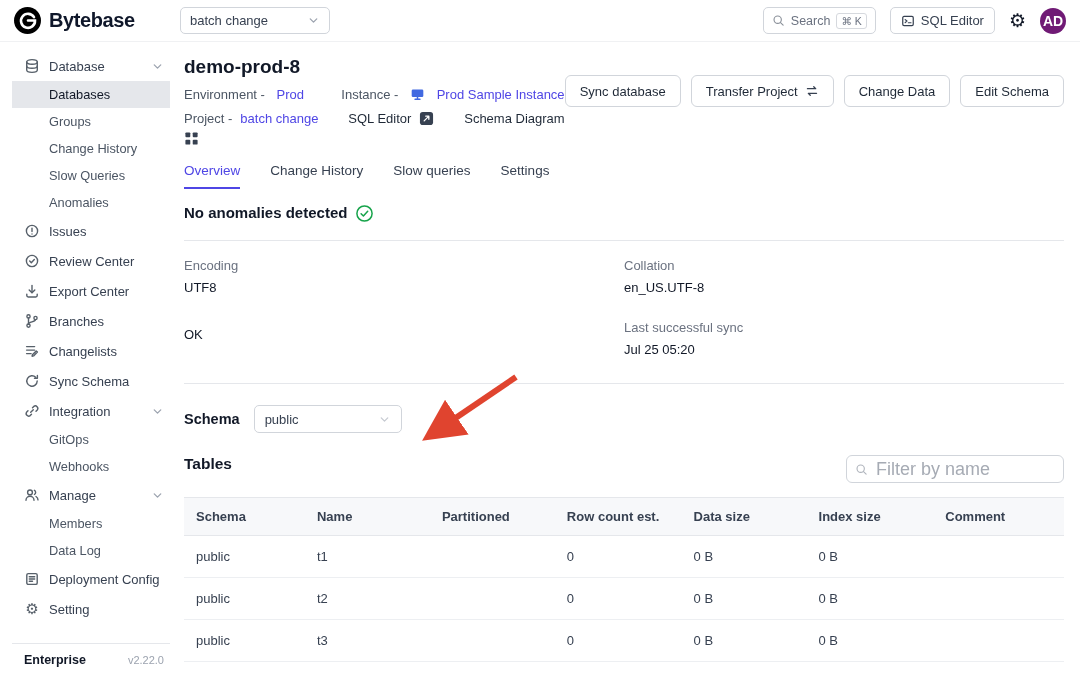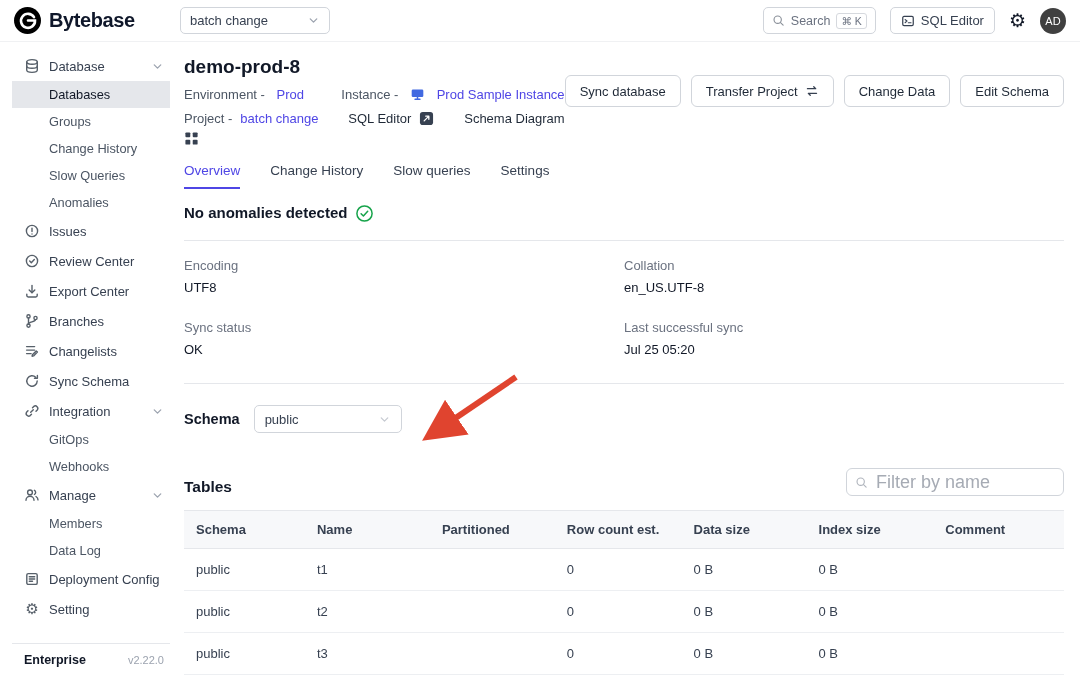--- a/index.html
+++ b/index.html
@@ -19,21 +19,21 @@
   .logo-mark { width:27px; height:27px; flex:none; }
   .logo-text { font-size:20px; font-weight:700; color:#0f172a; letter-spacing:-0.4px; }
   .env-select { width:150px; height:27px; border:1px solid #d1d5db; border-radius:5px; display:flex; align-items:center; justify-content:space-between; padding:0 9px; color:#374151; cursor:pointer; background:#fff; }
   .chev { width:13px; height:13px; color:#9ca3af; }
   .chev svg { width:100%; height:100%; fill:none; stroke:currentColor; stroke-width:1.6; stroke-linecap:round; stroke-linejoin:round; }
   .tb-spacer { flex:1; }
   .search-box { display:flex; align-items:center; gap:6px; height:27px; border:1px solid #d1d5db; border-radius:5px; padding:0 8px; color:#6b7280; cursor:pointer; font-size:12.5px; }
   .kbd { border:1px solid #d6d9de; border-radius:3px; padding:1px 4px; font-size:10.5px; color:#6b7280; }
   .sqlbtn { display:flex; align-items:center; gap:6px; height:27px; border:1px solid #d1d5db; border-radius:5px; padding:0 10px; color:#374151; background:#fff; cursor:pointer; font-size:13px; }
   .gear-btn { font-size:19px; color:#111827; line-height:1; cursor:pointer; }
-  .avatar { width:26px; height:26px; border-radius:50%; background:#404040; color:#fff; font-size:11px; font-weight:400; display:flex; align-items:center; justify-content:center; cursor:pointer; }
+  .avatar { width:26px; height:26px; border-radius:50%; background:#701a75; color:#fff; font-size:14px; font-weight:700; display:flex; align-items:center; justify-content:center; cursor:pointer; }
 
   
   .sidebar { position:absolute; top:42px; left:12px; bottom:0; width:170px; border-right:6px solid #c2410c; background:#fff; display:flex; flex-direction:column; padding-top:9px; }
   .side-item { display:flex; align-items:center; gap:9px; height:30px; padding:0 12px; font-size:13px; color:#374151; cursor:pointer; }
   .side-item .lbl { white-space:nowrap; }
   .side-item .chev { margin-left:auto; }
   .side-sub { display:flex; align-items:center; height:27px; padding-left:37px; font-size:12.8px; color:#4b5563; cursor:pointer; white-space:nowrap; }
   .side-sub.active { background:#e5e7eb; color:#111827; }
   .side-footer { margin-top:auto; border-top:1px solid #e5e7eb; height:33px; display:flex; align-items:center; justify-content:space-between; padding:0 12px; }
   .plan { font-size:12.5px; font-weight:700; color:#111827; }
@@ -62,21 +62,21 @@
 
   .info-grid { display:grid; grid-template-columns:1fr 1fr; row-gap:25px; margin-top:17px; }
   .info-label { font-size:13px; color:#6b7280; }
   .info-value { font-size:13px; color:#111827; margin-top:7px; }
 
   .schema-row { display:flex; align-items:center; gap:14px; margin-top:21px; }
   .schema-label { font-size:14.5px; font-weight:700; color:#111827; }
   .schema-select { width:148px; height:28px; border:1px solid #d1d5db; border-radius:5px; display:flex; align-items:center; justify-content:space-between; padding:0 10px; font-size:13px; color:#374151; cursor:pointer; }
   .schema-select .chev { color:#c6cad1; }
 
-  .tables-row { display:flex; justify-content:space-between; align-items:flex-end; margin-top:35px; }
+  .tables-row { display:flex; justify-content:space-between; align-items:flex-start; margin-top:22px; }
   .section-title { font-size:15.5px; font-weight:700; color:#111827; }
   .filter-box { width:218px; height:28px; border:1px solid #d1d5db; border-radius:6px; display:flex; align-items:center; gap:6px; padding:0 8px; color:#9ca3af; }
   .filter-box .ic { width:13px; height:13px; color:#b0b5bd; }
   .filter-box input { border:none; outline:none; flex:1; font-size:18px; font-family:"Liberation Sans", sans-serif; color:#14532d; background:transparent; }
   .filter-box input::placeholder { color:#a6abb4; }
 
   table.tbl { width:100%; border-collapse:collapse; margin-top:14px; }
   .tbl thead th { background:#f7f8fa; border-top:1px solid #e5e7eb; border-bottom:1px solid #e5e7eb; text-align:left; font-size:13px; font-weight:700; color:#374151; padding:11px 8px; }
   .tbl thead th:first-child, .tbl tbody td:first-child { padding-left:12px; }
   .tbl tbody td { padding:13px 8px; font-size:13px; color:#374151; border-bottom:1px solid #edeff2; }
@@ -365,21 +365,20 @@
   <div class="info-grid">
     <div>
       <div class="info-label">Encoding</div>
       <div class="info-value">UTF8</div>
     </div>
     <div>
       <div class="info-label">Collation</div>
       <div class="info-value">en_US.UTF-8</div>
     </div>
     <div>
-      <div class="info-label">Sync status</div>
       <div class="info-value">OK</div>
     </div>
     <div>
       <div class="info-label">Last successful sync</div>
       <div class="info-value">Jul 25 05:20</div>
     </div>
   </div>
 
   <hr class="divider" style="margin-top:26px;">
 

